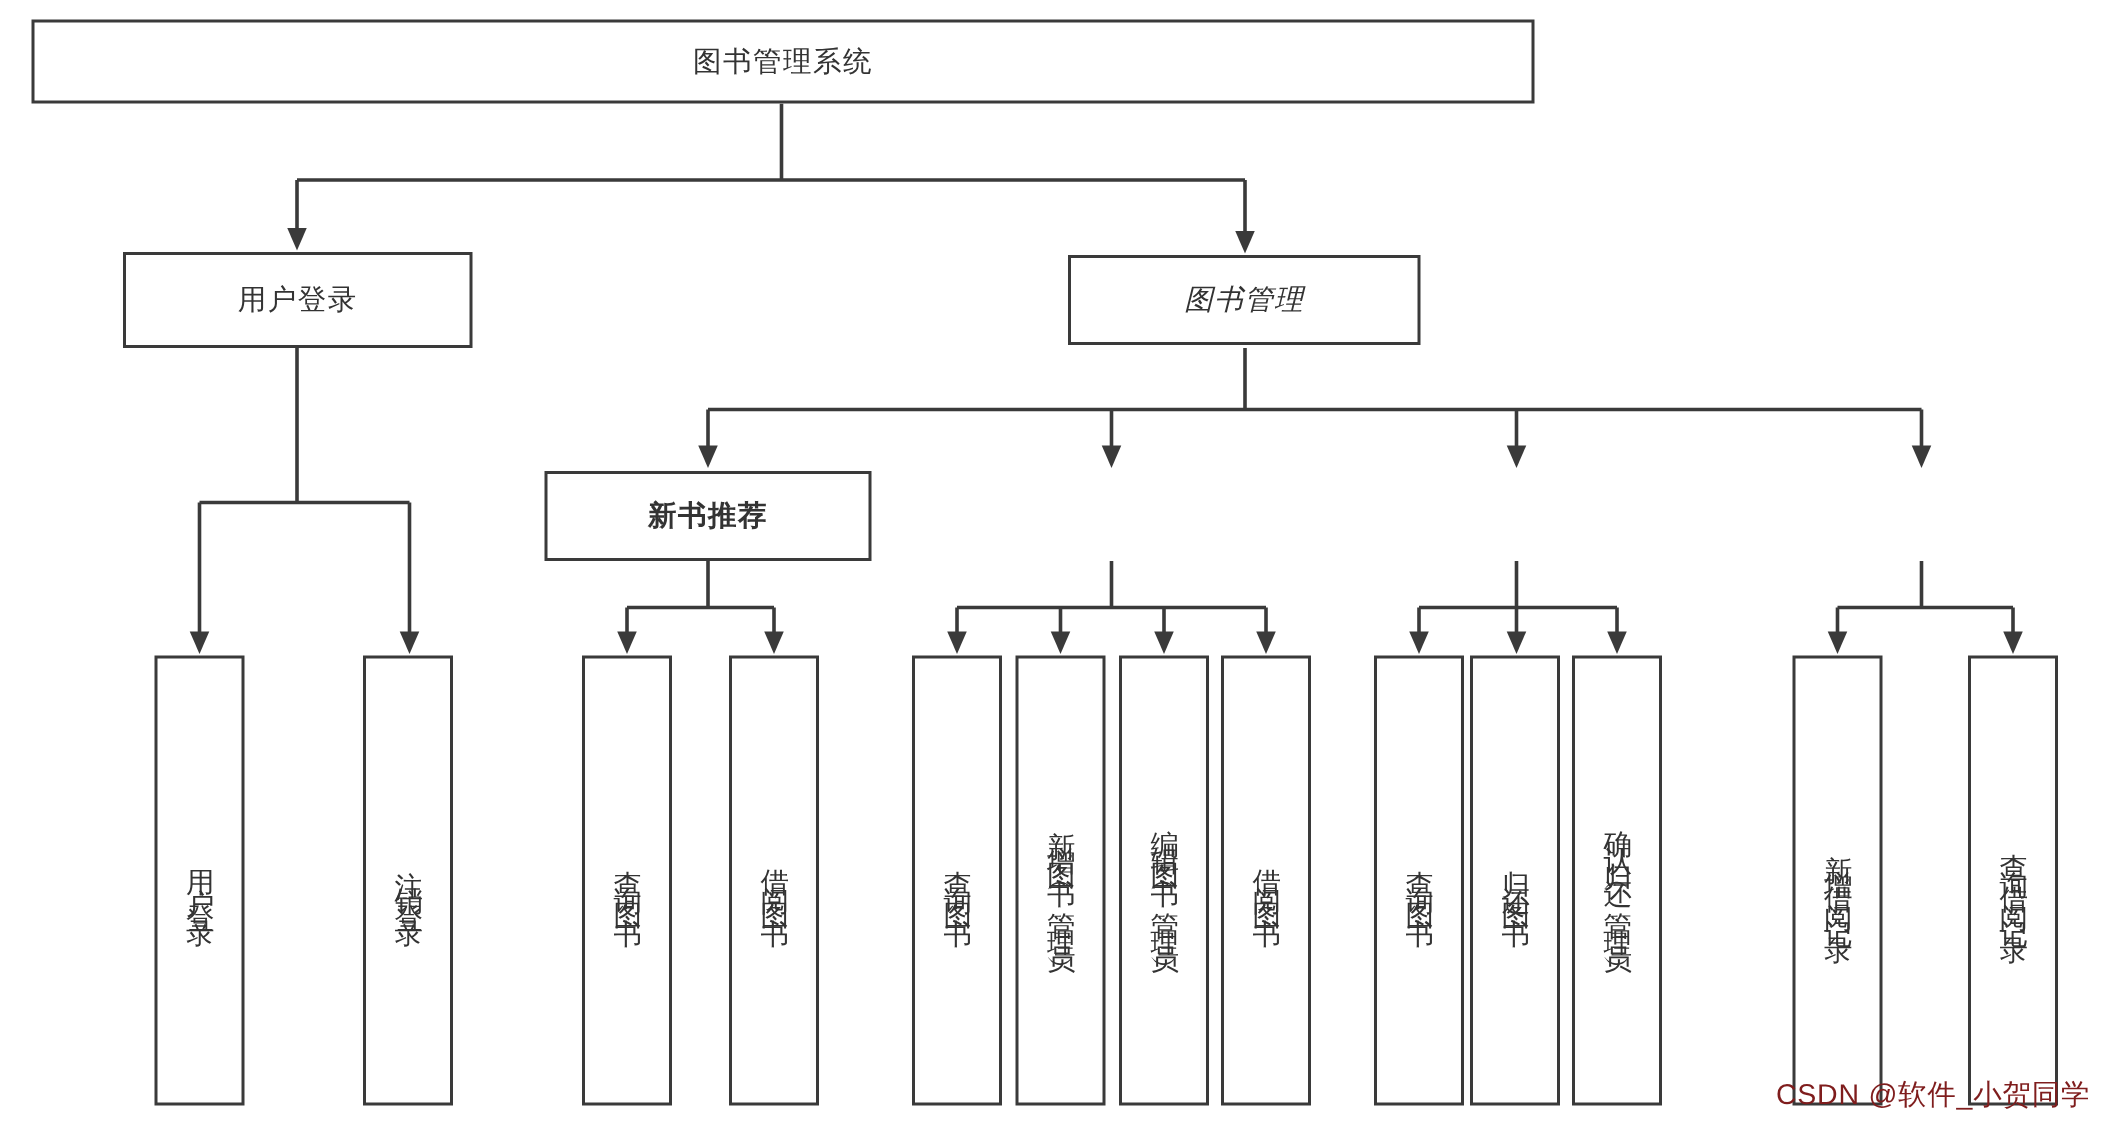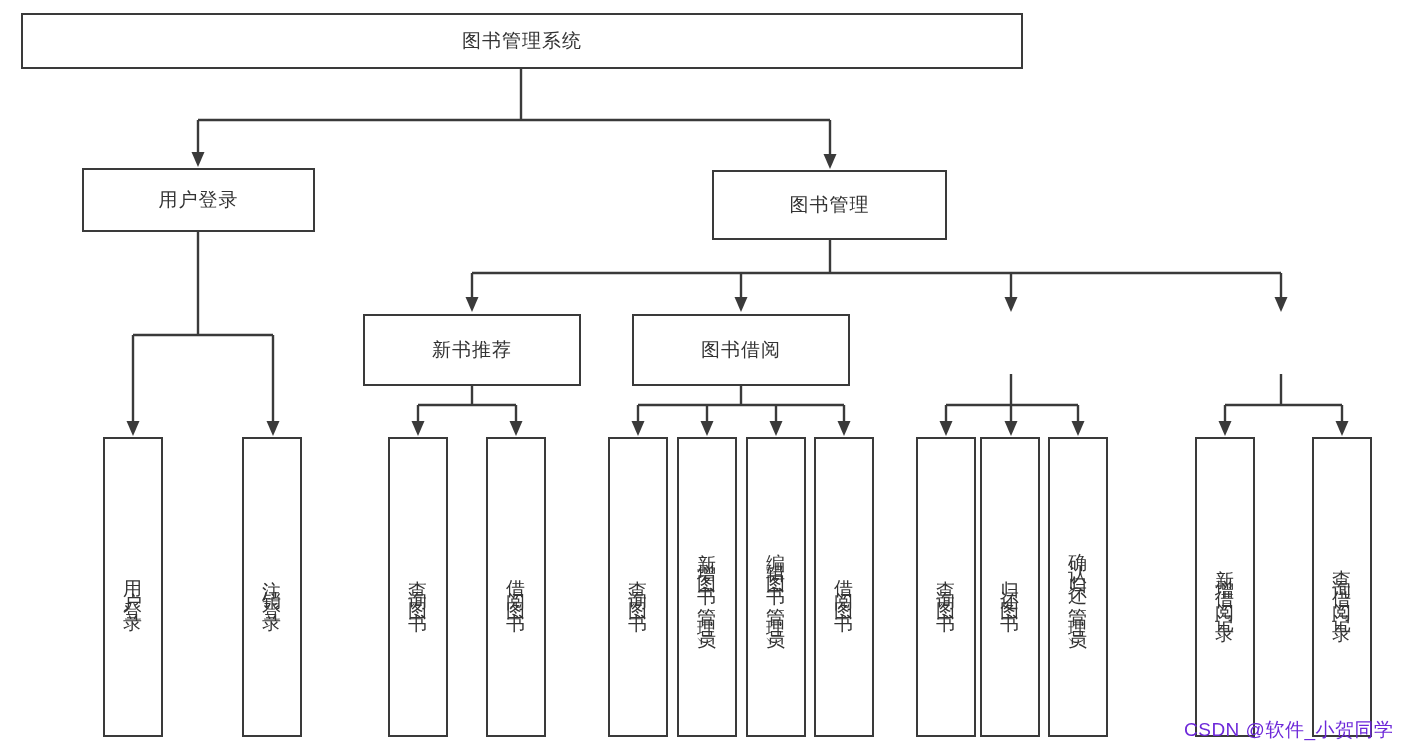--- a/index.html
+++ b/index.html
@@ -22,21 +22,21 @@
     border: 2.5px solid #3a3a3a;
     box-sizing: border-box;
     display: flex;
     align-items: center;
     justify-content: center;
     color: #333333;
   }
   .node.h { font-size: 19px; letter-spacing: 1px; }
   .node.root { left: 21px; top: 13px; width: 1002px; height: 56px; }
   .node.lvl2 { height: 64px; top: 168px; }
-  .node.lvl3 { height: 72px; top: 314px; width: 218px; }
+  .node.lvl3 { height: 60px; top: 314px; width: 218px; font-weight: bold; }
   .leaf {
     position: absolute;
     top: 437px;
     width: 60px;
     height: 300px;
     background: #ffffff;
     border: 2.5px solid #3a3a3a;
     box-sizing: border-box;
     display: flex;
     align-items: center;
@@ -49,21 +49,21 @@
     letter-spacing: 11px;
     line-height: 1;
     color: #333333;
     white-space: nowrap;
   }
   .watermark {
     position: absolute;
     left: 1184px;
     top: 717px;
     font-size: 19px;
-    color: #6d28d9;
+    color: #7f1d1d;
     letter-spacing: 0.5px;
     white-space: nowrap;
   }
 </style>
 </head>
 <body>
 
 <div id="stage">
 
   <svg id="connectors" viewBox="0 0 1405 747" xmlns="http://www.w3.org/2000/svg">
@@ -98,24 +98,23 @@
     <polygon points="1071.5,421 1084.5,421 1078,436" fill="#3a3a3a"></polygon>
 
     <path d="M1281 374 V405 M1225 405 H1342 M1225 405 V423 M1342 405 V423" stroke="#3a3a3a" stroke-width="2.4" fill="none"></path>
     <polygon points="1218.5,421 1231.5,421 1225,436" fill="#3a3a3a"></polygon>
     <polygon points="1335.5,421 1348.5,421 1342,436" fill="#3a3a3a"></polygon>
   </svg>
 
   <div class="node h root">图书管理系统</div>
 
   <div class="node h lvl2" style="left:82px; width:233px;">用户登录</div>
-  <div class="node h lvl2" style="left:712px; width:235px; top:170px; height:70px;">图书管理</div>
+  <div class="node h lvl2" style="left:712px; width:235px; top:170px; height:60px;font-style:italic;">图书管理</div>
 
   <div class="node h lvl3" style="left:363px;">新书推荐</div>
-  <div class="node h lvl3" style="left:632px;">图书借阅</div>
 
   <div class="leaf" style="left:103px;">
     <span>用户登录</span>
   </div>
   <div class="leaf" style="left:242px;">
     <span>注销登录</span>
   </div>
 
   <div class="leaf" style="left:388px;">
     <span>查询图书</span>

